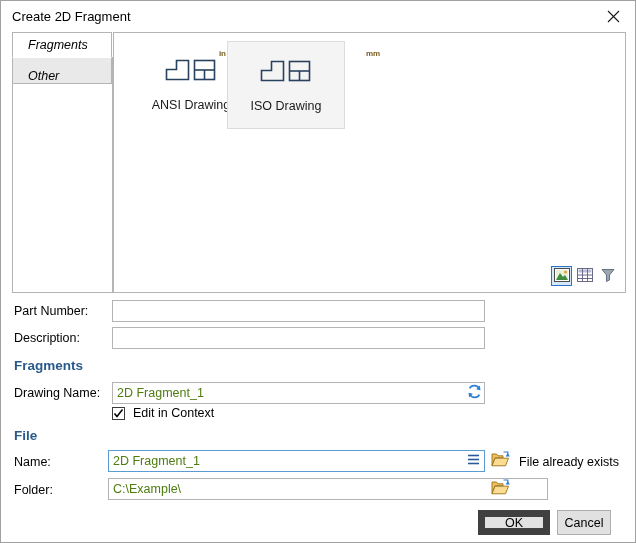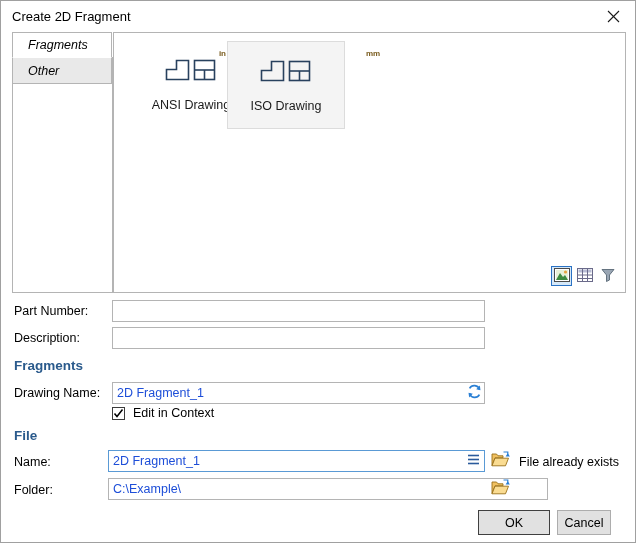--- a/index.html
+++ b/index.html
@@ -72,20 +72,21 @@
     background: #ffffff;
     border: 1px solid #b4b4b4;
     border-bottom: 1px solid #ffffff;
     z-index: 3;
   }
   .tab.inactive {
     background: #e9e9e9;
     border: 1px solid #b4b4b4;
     border-top: none;
     z-index: 2;
+    align-items: flex-end;
   }
 
   
   .tab-body {
     position: absolute;
     left: 11px; top: 56px;
     width: 101px; height: 236px;
     border-left: 1px solid #b4b4b4;
     border-right: 1px solid #b4b4b4;
     border-bottom: 1px solid #b4b4b4;
@@ -172,21 +173,21 @@
   .field {
     position: absolute;
     box-sizing: border-box;
     background: #ffffff;
     border: 1px solid #b4b4b4;
     height: 22px;
     display: flex;
     align-items: center;
     padding-left: 4px;
     font-size: 12.5px;
-    color: #1d4ed8;
+    color: #4d7c0f;
     cursor: text;
     overflow: hidden;
     white-space: nowrap;
   }
   .field.focused {
     border: 1px solid #5a9ad5;
   }
 
   .iconbtn {
     position: absolute;
@@ -219,21 +220,21 @@
     height: 25px;
     box-sizing: border-box;
     display: flex; align-items: center; justify-content: center;
     font-size: 12.5px;
     color: #000;
     background: #e1e1e1;
     border: 1px solid #adadad;
     cursor: default;
   }
   .btn.default {
-    border: 1px solid #404040;
+    border: 7px solid #404040;
   }
   .status-text {
     position: absolute;
     font-size: 12.5px;
     color: #000;
     white-space: nowrap;
   }
 </style>
 </head>
 <body>

